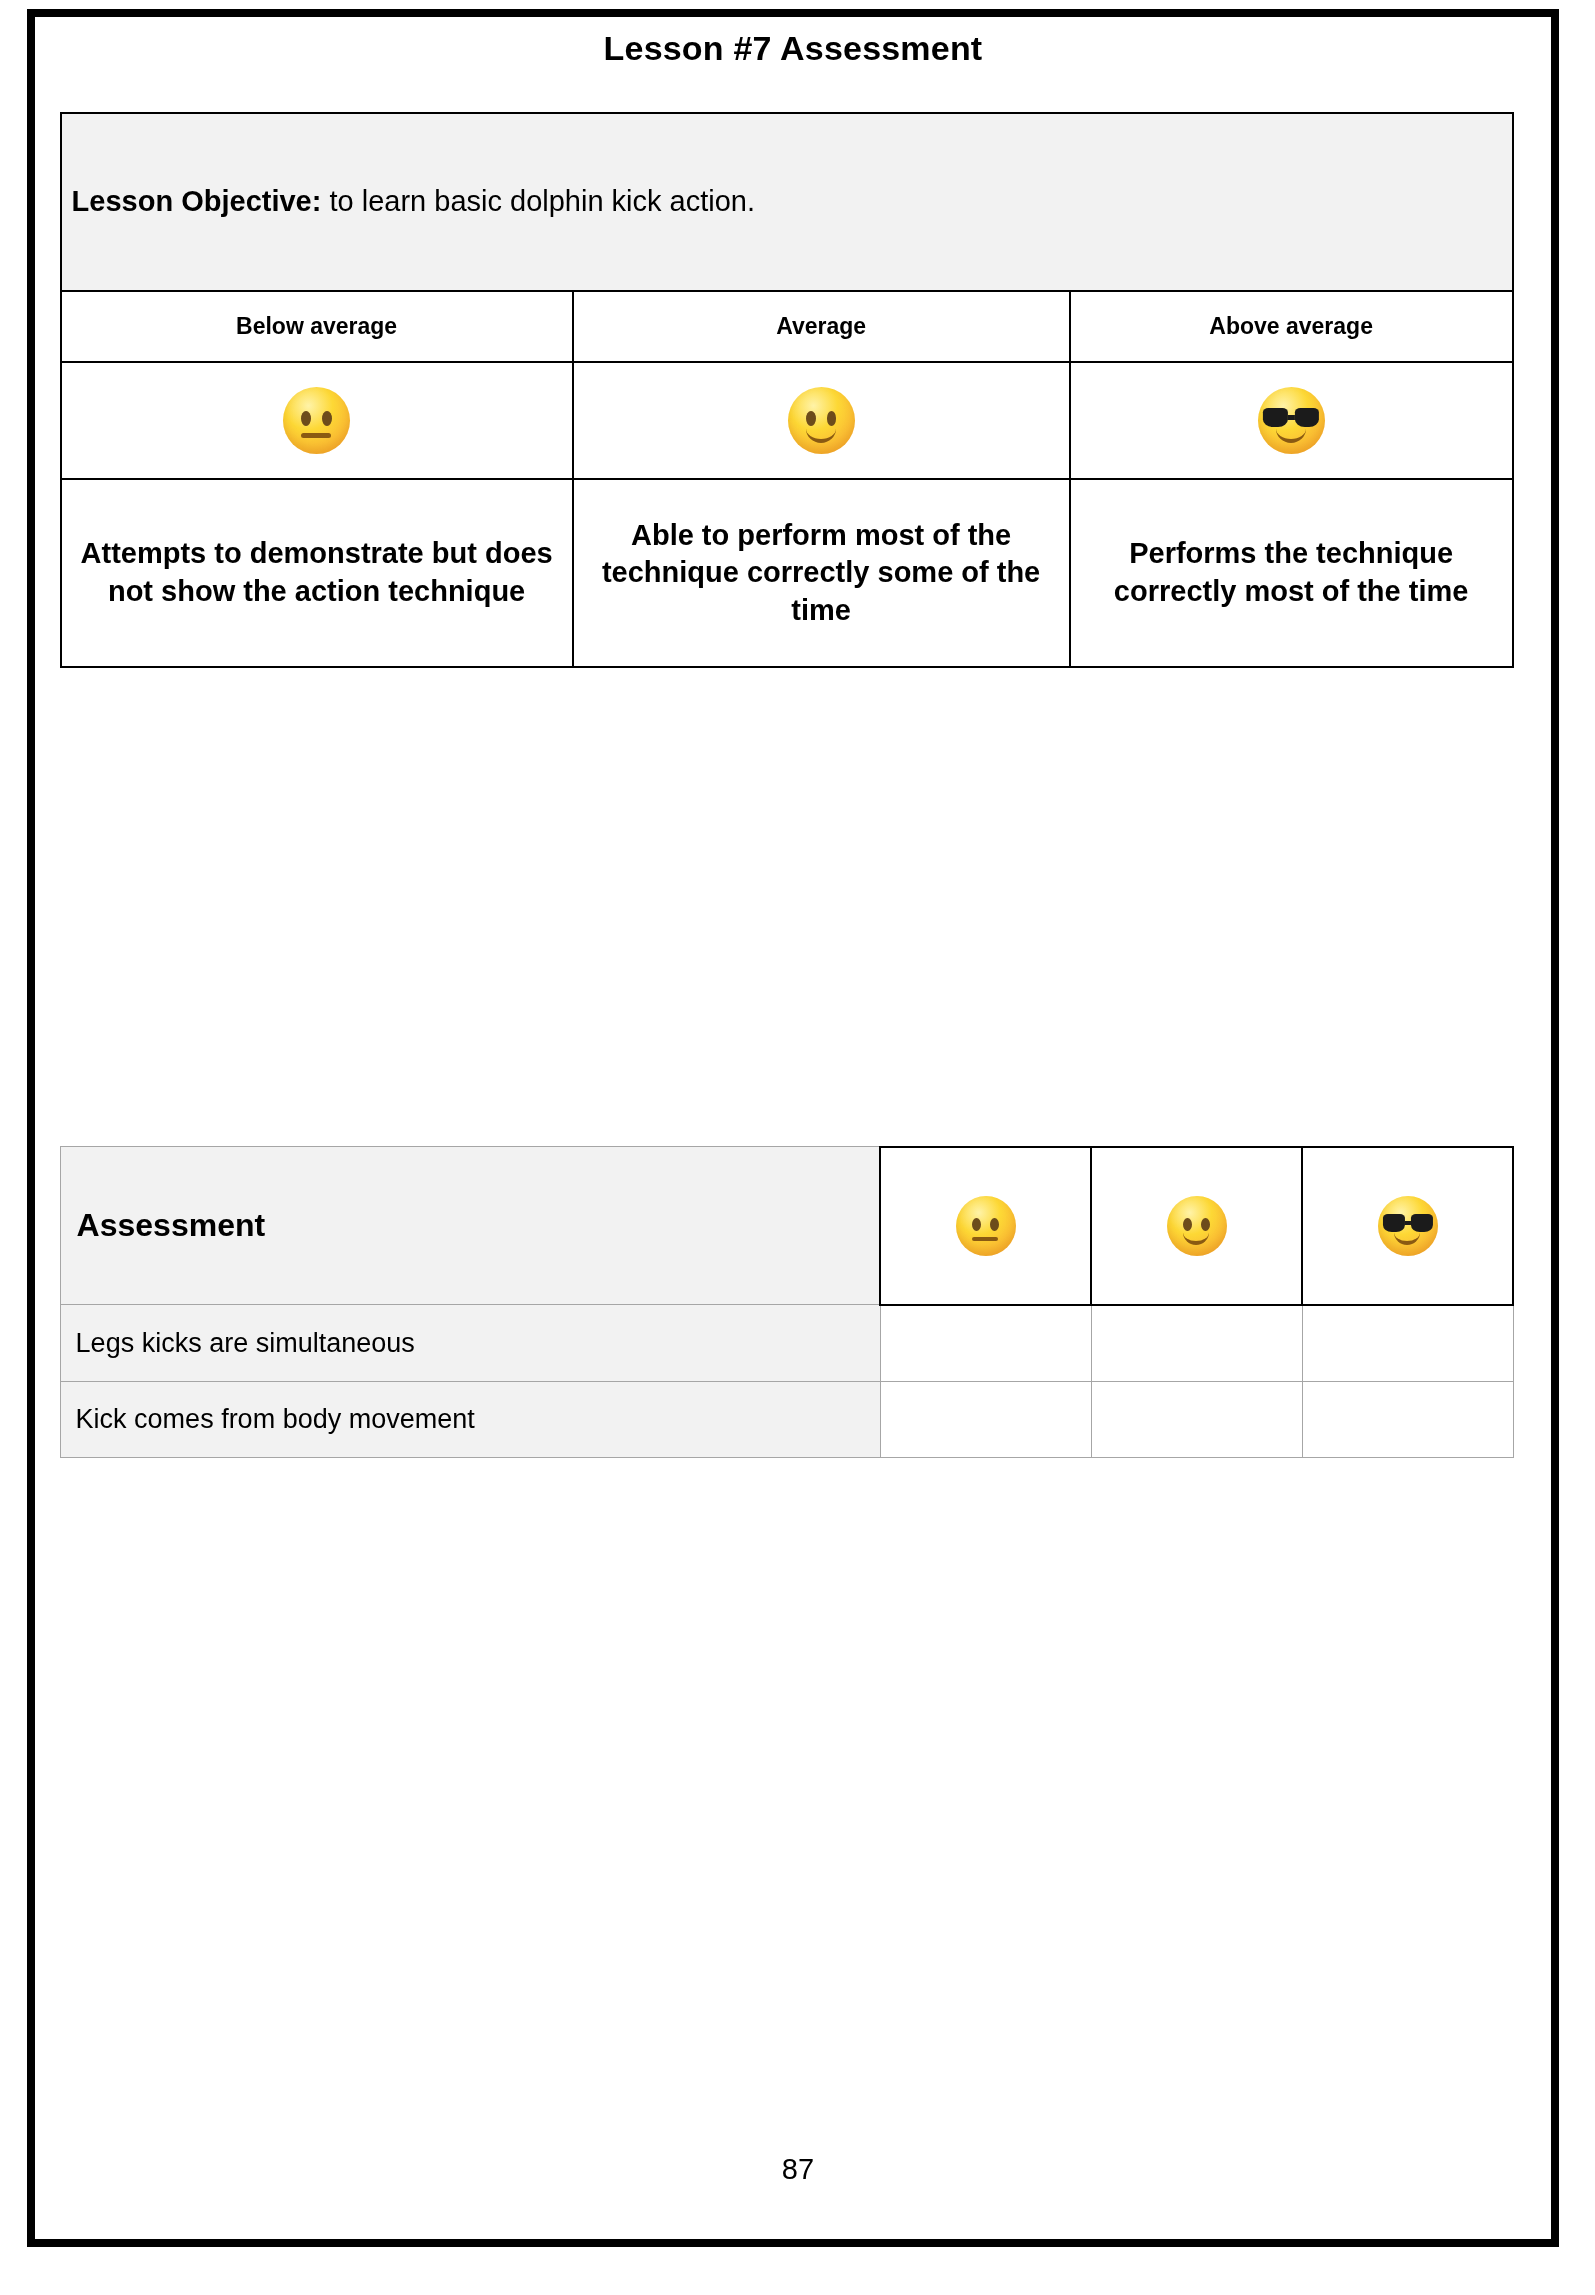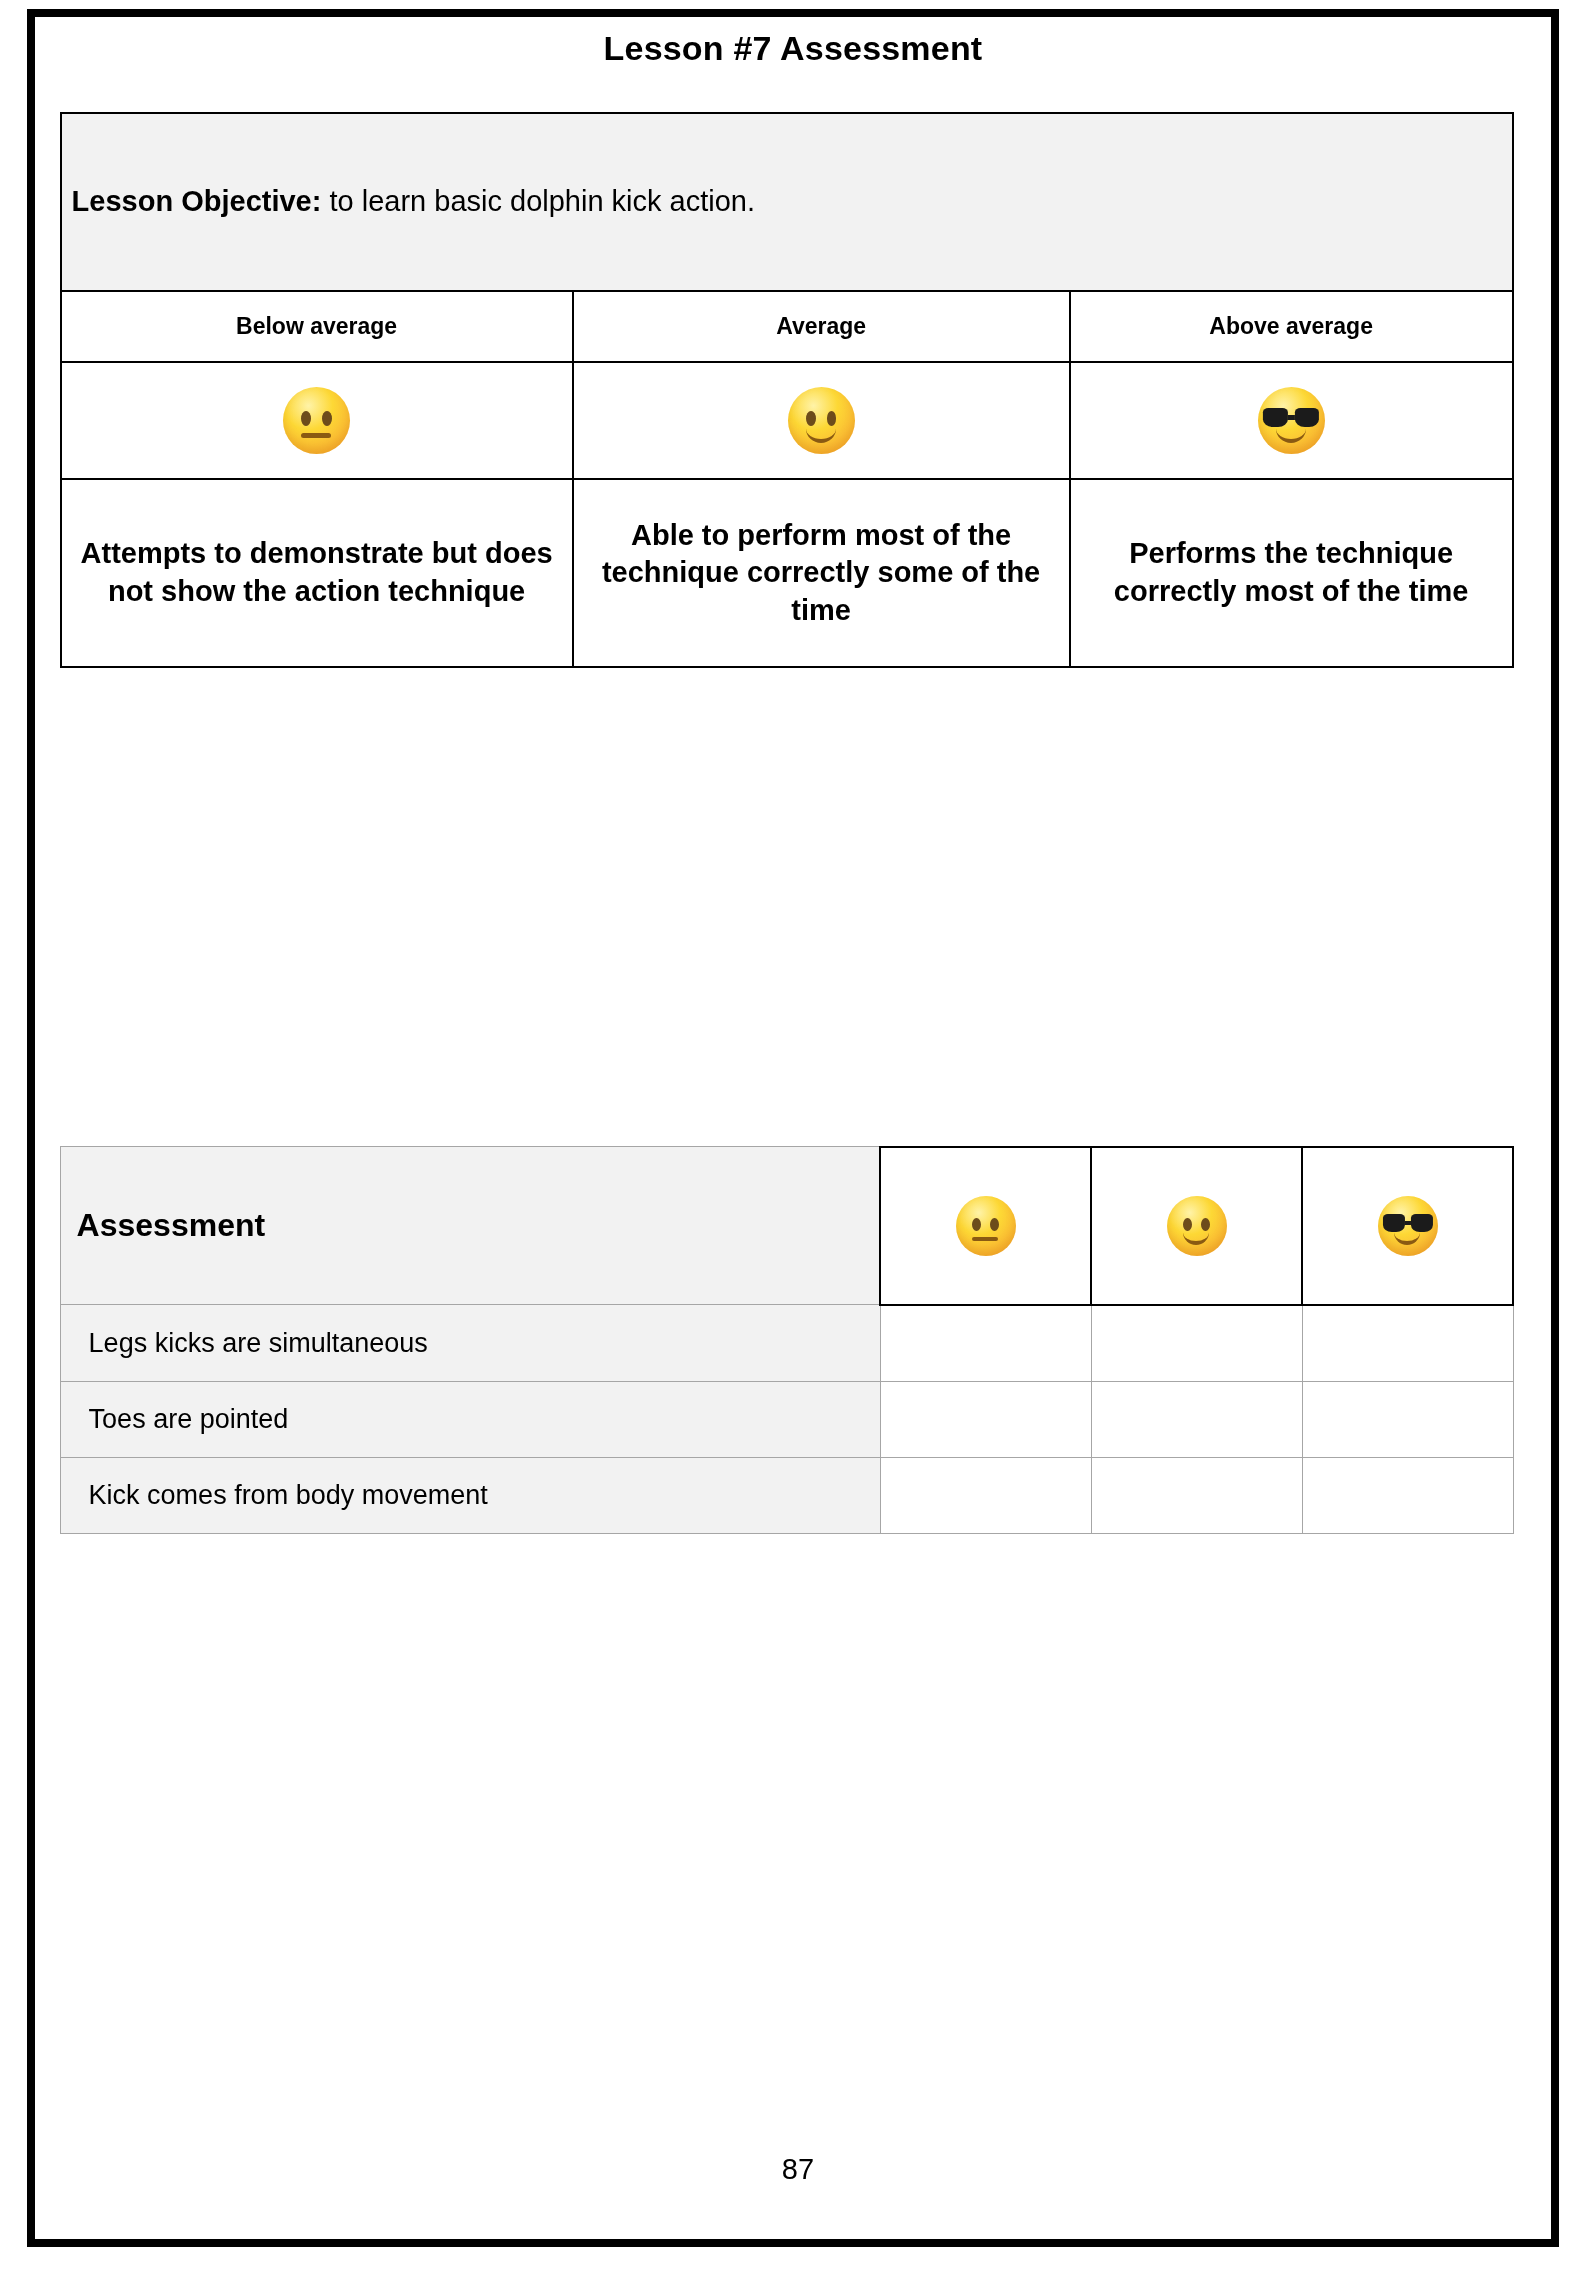--- a/index.html
+++ b/index.html
@@ -103,21 +103,21 @@
     table-layout: fixed;
     border-radius: 17px;
   }
   .assess td {
     padding: 0;
     vertical-align: middle;
   }
   .assess .lbl {
     background: #f2f2f2;
     border: 1.8px solid #a6a6a6;
-    padding-left: 28px;
+    padding-left: 15px;
     font-size: 27px;
     text-align: left;
   }
   .assess .hdr-lbl {
     background: #f2f2f2;
     border: 1.8px solid #a6a6a6;
     padding-left: 16px;
     font-size: 32px;
     font-weight: bold;
     height: 156px;
@@ -300,26 +300,20 @@
           </td>
         </tr>
 
         <tr>
           <td class="lbl">Legs kicks are simultaneous</td>
           <td class="box"></td>
           <td class="box"></td>
           <td class="box"></td>
         </tr>
         <tr>
-          <td class="lbl">Toes are pointed</td>
-          <td class="box"></td>
-          <td class="box"></td>
-          <td class="box"></td>
-        </tr>
-        <tr>
           <td class="lbl">Kick comes from body movement</td>
           <td class="box"></td>
           <td class="box"></td>
           <td class="box"></td>
         </tr>
       </tbody>
     </table>
 
     <div class="folio">87</div>
 

